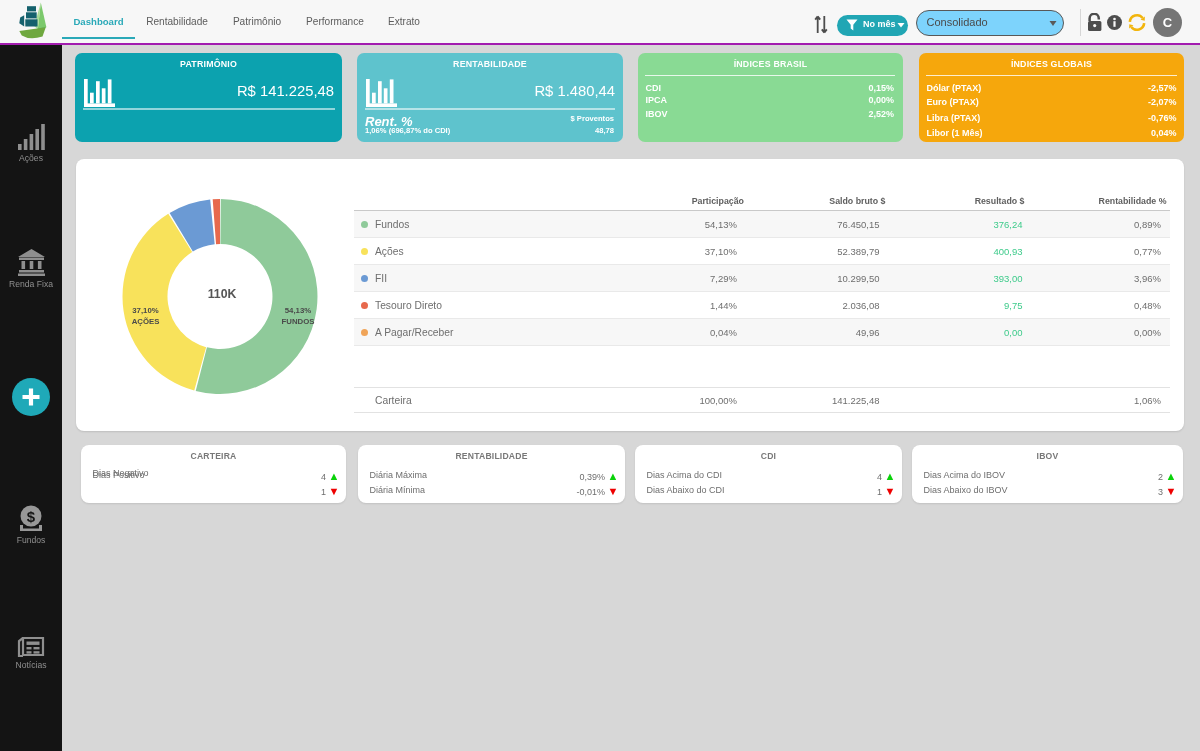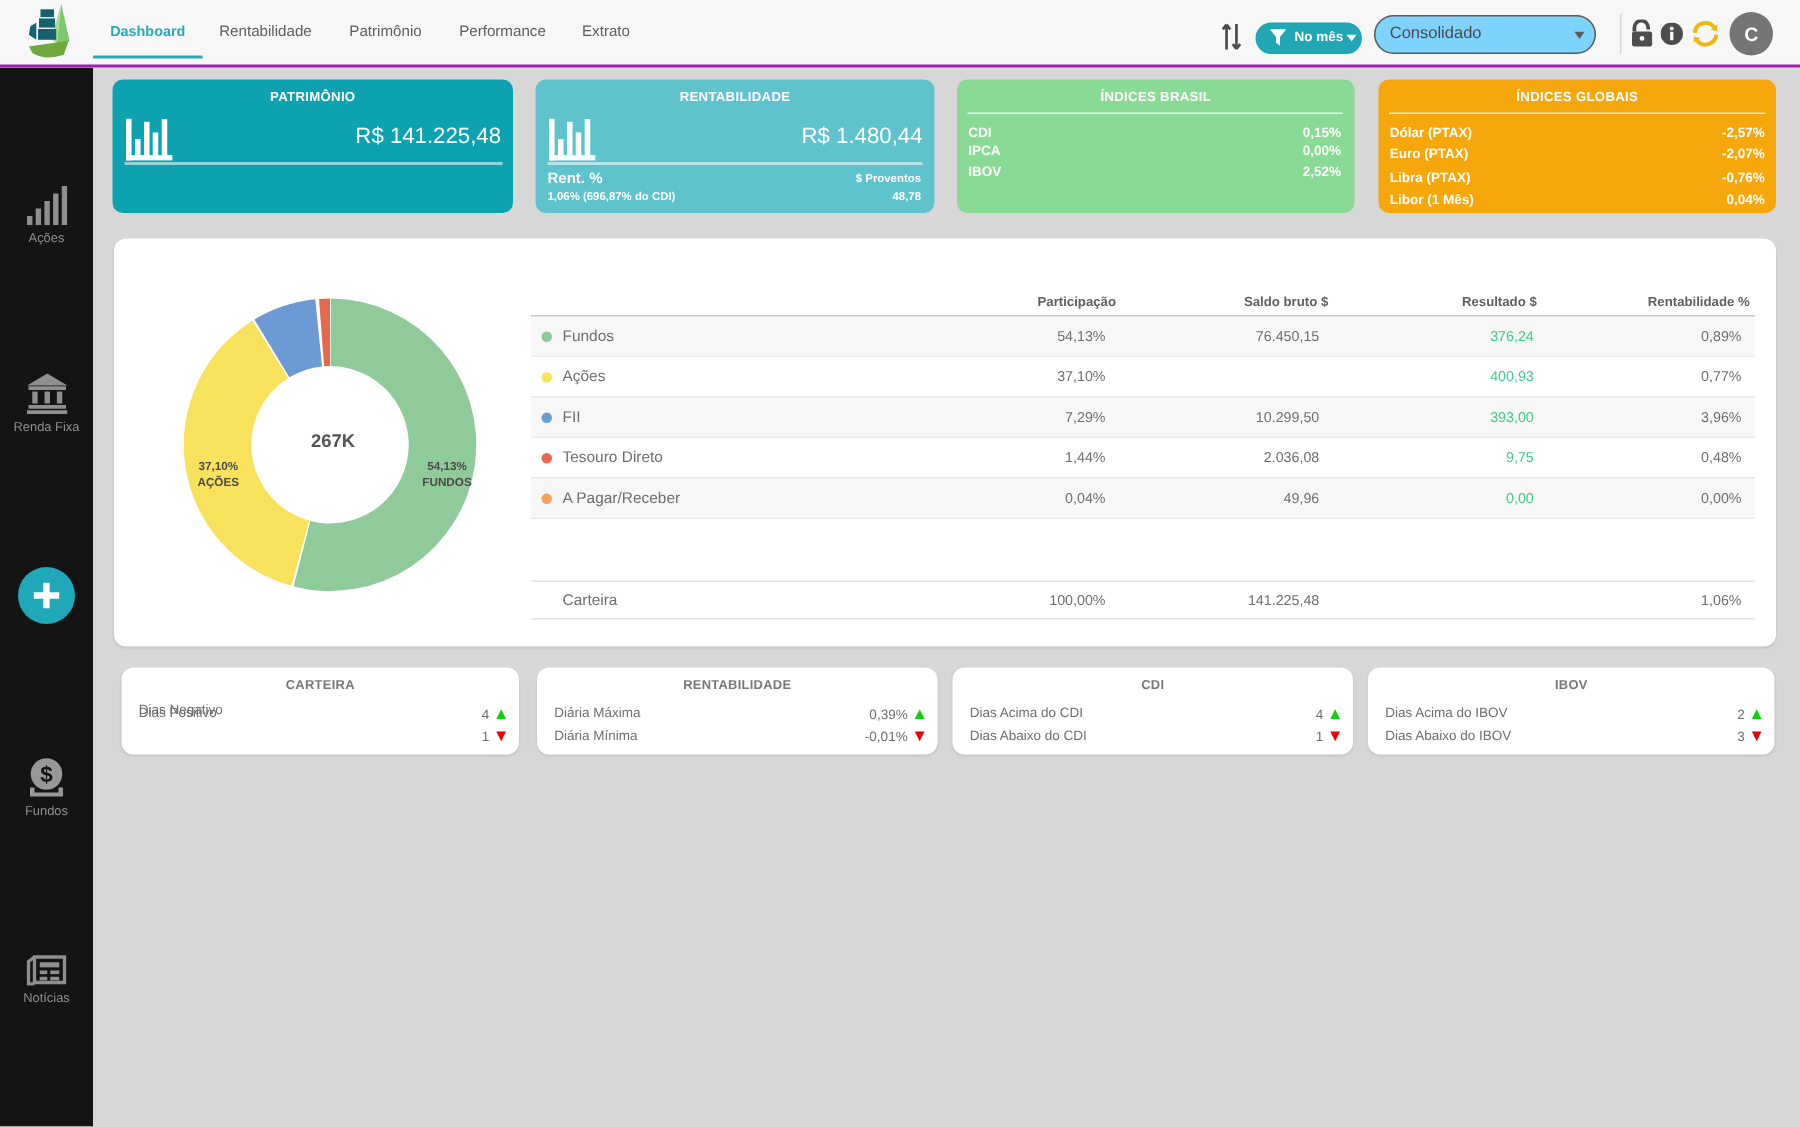--- a/index.html
+++ b/index.html
@@ -185,21 +185,21 @@
       <rect x="0" y="0" width="3.7" height="28.2"></rect>
       <rect x="0" y="24.4" width="31.1" height="3.8"></rect>
       <rect x="6" y="13.7" width="3.7" height="10.7"></rect>
       <rect x="12" y="2.2" width="3.7" height="22.2"></rect>
       <rect x="17.8" y="9.3" width="3.7" height="15.1"></rect>
       <rect x="23.8" y="0.4" width="3.7" height="24"></rect>
     </g>
   </svg>
   <div class="abs" style="right:8px;top:29.5px;font-size:14.8px;">R$ 1.480,44</div>
   <div class="abs" style="left:8px;top:55px;width:250px;height:1.5px;background:rgba(255,255,255,.55);"></div>
-  <div class="crow" style="left:8px;top:61px;font-size:10px;">Rent. %</div>
+  <div class="crow" style="left:8px;top:61px;font-size:13px;font-style:italic;">Rent. %</div>
   <div class="crow" style="right:9px;top:61px;font-size:7.6px;">$ Proventos</div>
   <div class="crow" style="left:8px;top:73px;font-size:7.6px;">1,06% (696,87% do CDI)</div>
   <div class="crow" style="right:9px;top:73px;font-size:7.6px;">48,78</div>
 </div>
 
 <div class="card" style="left:638px;width:265px;background:#89da94;">
   <div class="ct">ÍNDICES BRASIL</div>
   <div class="abs" style="left:7px;top:21.8px;width:250px;height:1.3px;background:rgba(255,255,255,.8);"></div>
   <div class="crow" style="left:7.5px;top:29.7px;">CDI</div>
     <div class="crow" style="right:9px;top:29.7px;">0,15%</div>
@@ -223,41 +223,42 @@
 </div>
 
 <div id="panel" class="abs"></div>
 
 <svg class="abs" style="left:110px;top:186px" width="222" height="222" viewBox="110 186 222 222">
   <path fill="#8fca9a" d="M220.77,199.00 A97.5,97.5 0 1 1 195.72,390.93 L206.93,347.35 A52.5,52.5 0 1 0 220.41,244.00 Z"></path>
   <path fill="#f8e25b" d="M194.24,390.54 A97.5,97.5 0 0 1 168.30,213.84 L192.16,251.99 A52.5,52.5 0 0 0 206.13,347.13 Z"></path>
   <path fill="#6b9ad4" d="M169.61,213.03 A97.5,97.5 0 0 1 210.18,199.50 L214.71,244.27 A52.5,52.5 0 0 0 192.86,251.56 Z"></path>
   <path fill="#e7694d" d="M212.69,199.27 A97.5,97.5 0 0 1 220.00,199.00 L220.00,244.00 A52.5,52.5 0 0 0 216.06,244.15 Z"></path>
 </svg>
-<div class="abs" style="left:172px;top:286.5px;width:100px;text-align:center;font-size:12.3px;font-weight:bold;color:#555;">267K</div>
+<div class="abs" style="left:172px;top:286.5px;width:100px;text-align:center;font-size:12.3px;font-weight:bold;color:#555;">110K</div>
 <div class="abs" style="left:258px;top:304.5px;width:80px;text-align:center;font-size:7.8px;font-weight:bold;color:#4a4a4a;line-height:11px;">54,13%<br>FUNDOS</div>
 <div class="abs" style="left:105.5px;top:304.5px;width:80px;text-align:center;font-size:7.8px;font-weight:bold;color:#4a4a4a;line-height:11px;">37,10%<br>AÇÕES</div>
 
 <div id="tbl" class="abs">
 <div class="hcell" style="left:584px;top:188.5px;width:160px;">Participação</div>
 <div class="hcell" style="left:725.5px;top:188.5px;width:160px;">Saldo bruto $</div>
 <div class="hcell" style="left:864.5px;top:188.5px;width:160px;">Resultado $</div>
 <div class="hcell" style="left:1006.5px;top:188.5px;width:160px;">Rentabilidade %</div>
 <div class="trow" style="top:210px;background:#f7f7f7;border-top:1px solid #c9c9c9;">
 <span style="position:absolute;left:7px;top:10px;width:7px;height:7px;border-radius:50%;background:#8fca9a;"></span>
 <span style="position:absolute;left:21px;line-height:27px;font-size:10.3px;color:#6e6e6e;">Fundos</span>
 <div class="cell" style="left:223px;width:160px;">54,13%</div>
 <div class="cell" style="left:365.5px;width:160px;">76.450,15</div>
 <div class="cell green" style="left:508.5px;width:160px;">376,24</div>
 <div class="cell" style="left:647px;width:160px;">0,89%</div>
 </div>
 <div class="trow" style="top:237px;background:#fff;border-top:1px solid #e9e9e9;">
 <span style="position:absolute;left:7px;top:10px;width:7px;height:7px;border-radius:50%;background:#f8e25b;"></span>
 <span style="position:absolute;left:21px;line-height:27px;font-size:10.3px;color:#6e6e6e;">Ações</span>
 <div class="cell" style="left:223px;width:160px;">37,10%</div>
+<div class="cell" style="left:365.5px;width:160px;">52.389,79</div>
 <div class="cell green" style="left:508.5px;width:160px;">400,93</div>
 <div class="cell" style="left:647px;width:160px;">0,77%</div>
 </div>
 <div class="trow" style="top:264px;background:#f7f7f7;border-top:1px solid #e9e9e9;">
 <span style="position:absolute;left:7px;top:10px;width:7px;height:7px;border-radius:50%;background:#6b9ad4;"></span>
 <span style="position:absolute;left:21px;line-height:27px;font-size:10.3px;color:#6e6e6e;">FII</span>
 <div class="cell" style="left:223px;width:160px;">7,29%</div>
 <div class="cell" style="left:365.5px;width:160px;">10.299,50</div>
 <div class="cell green" style="left:508.5px;width:160px;">393,00</div>
 <div class="cell" style="left:647px;width:160px;">3,96%</div>

